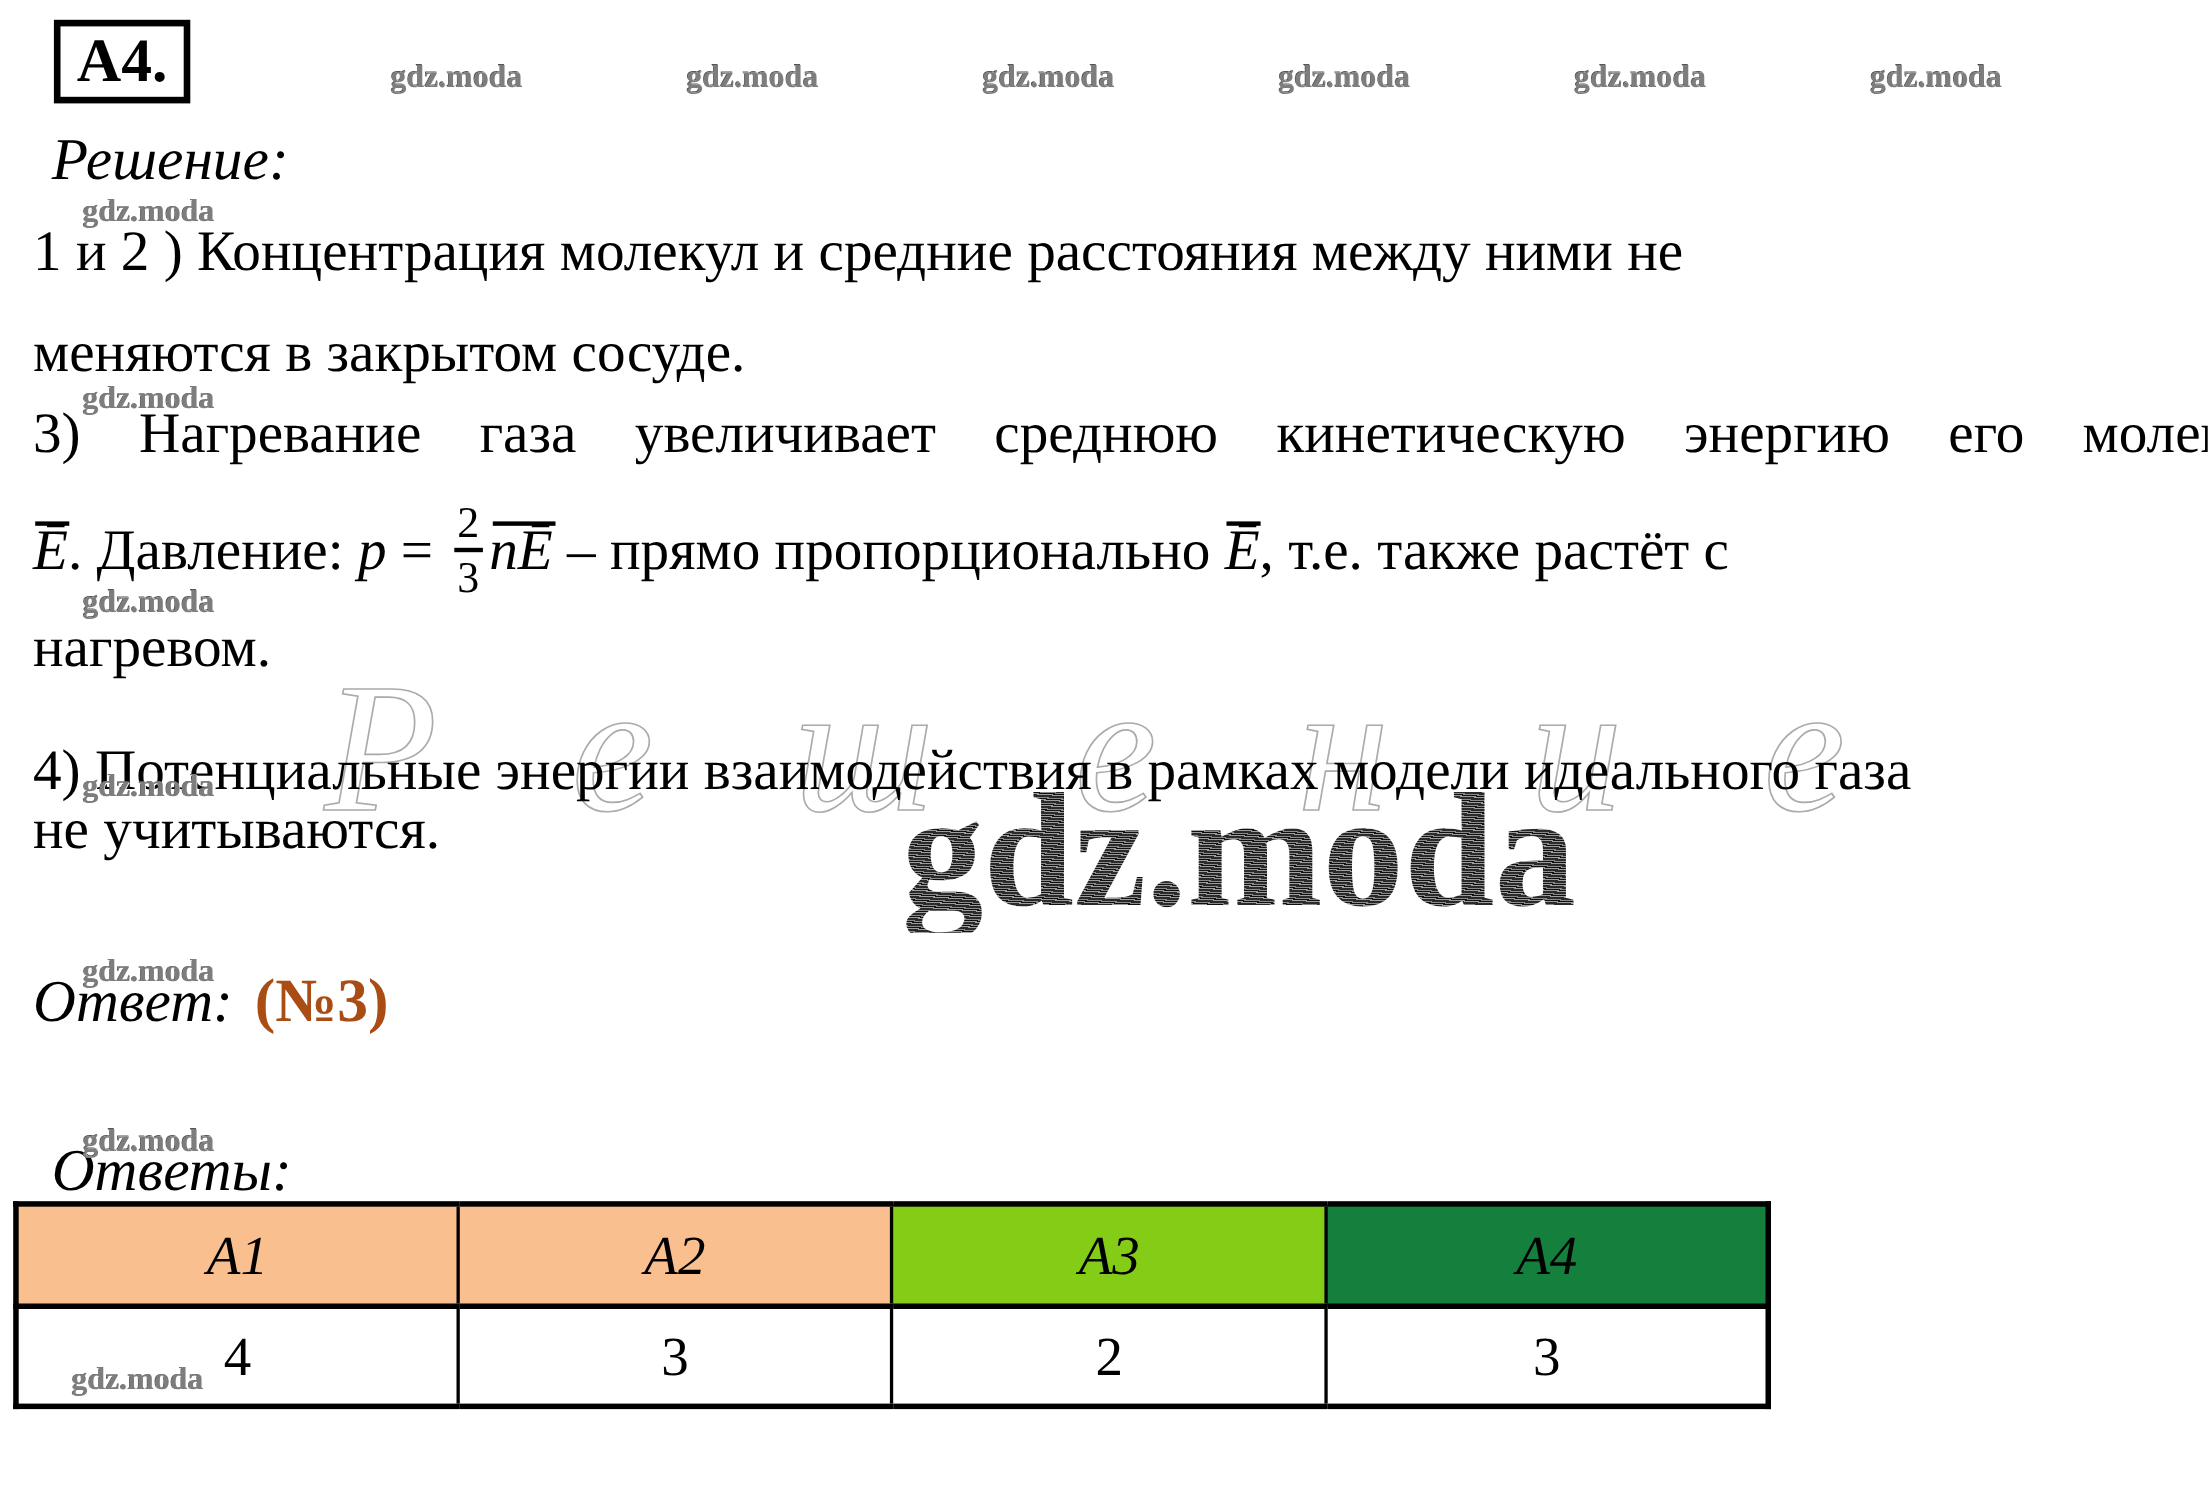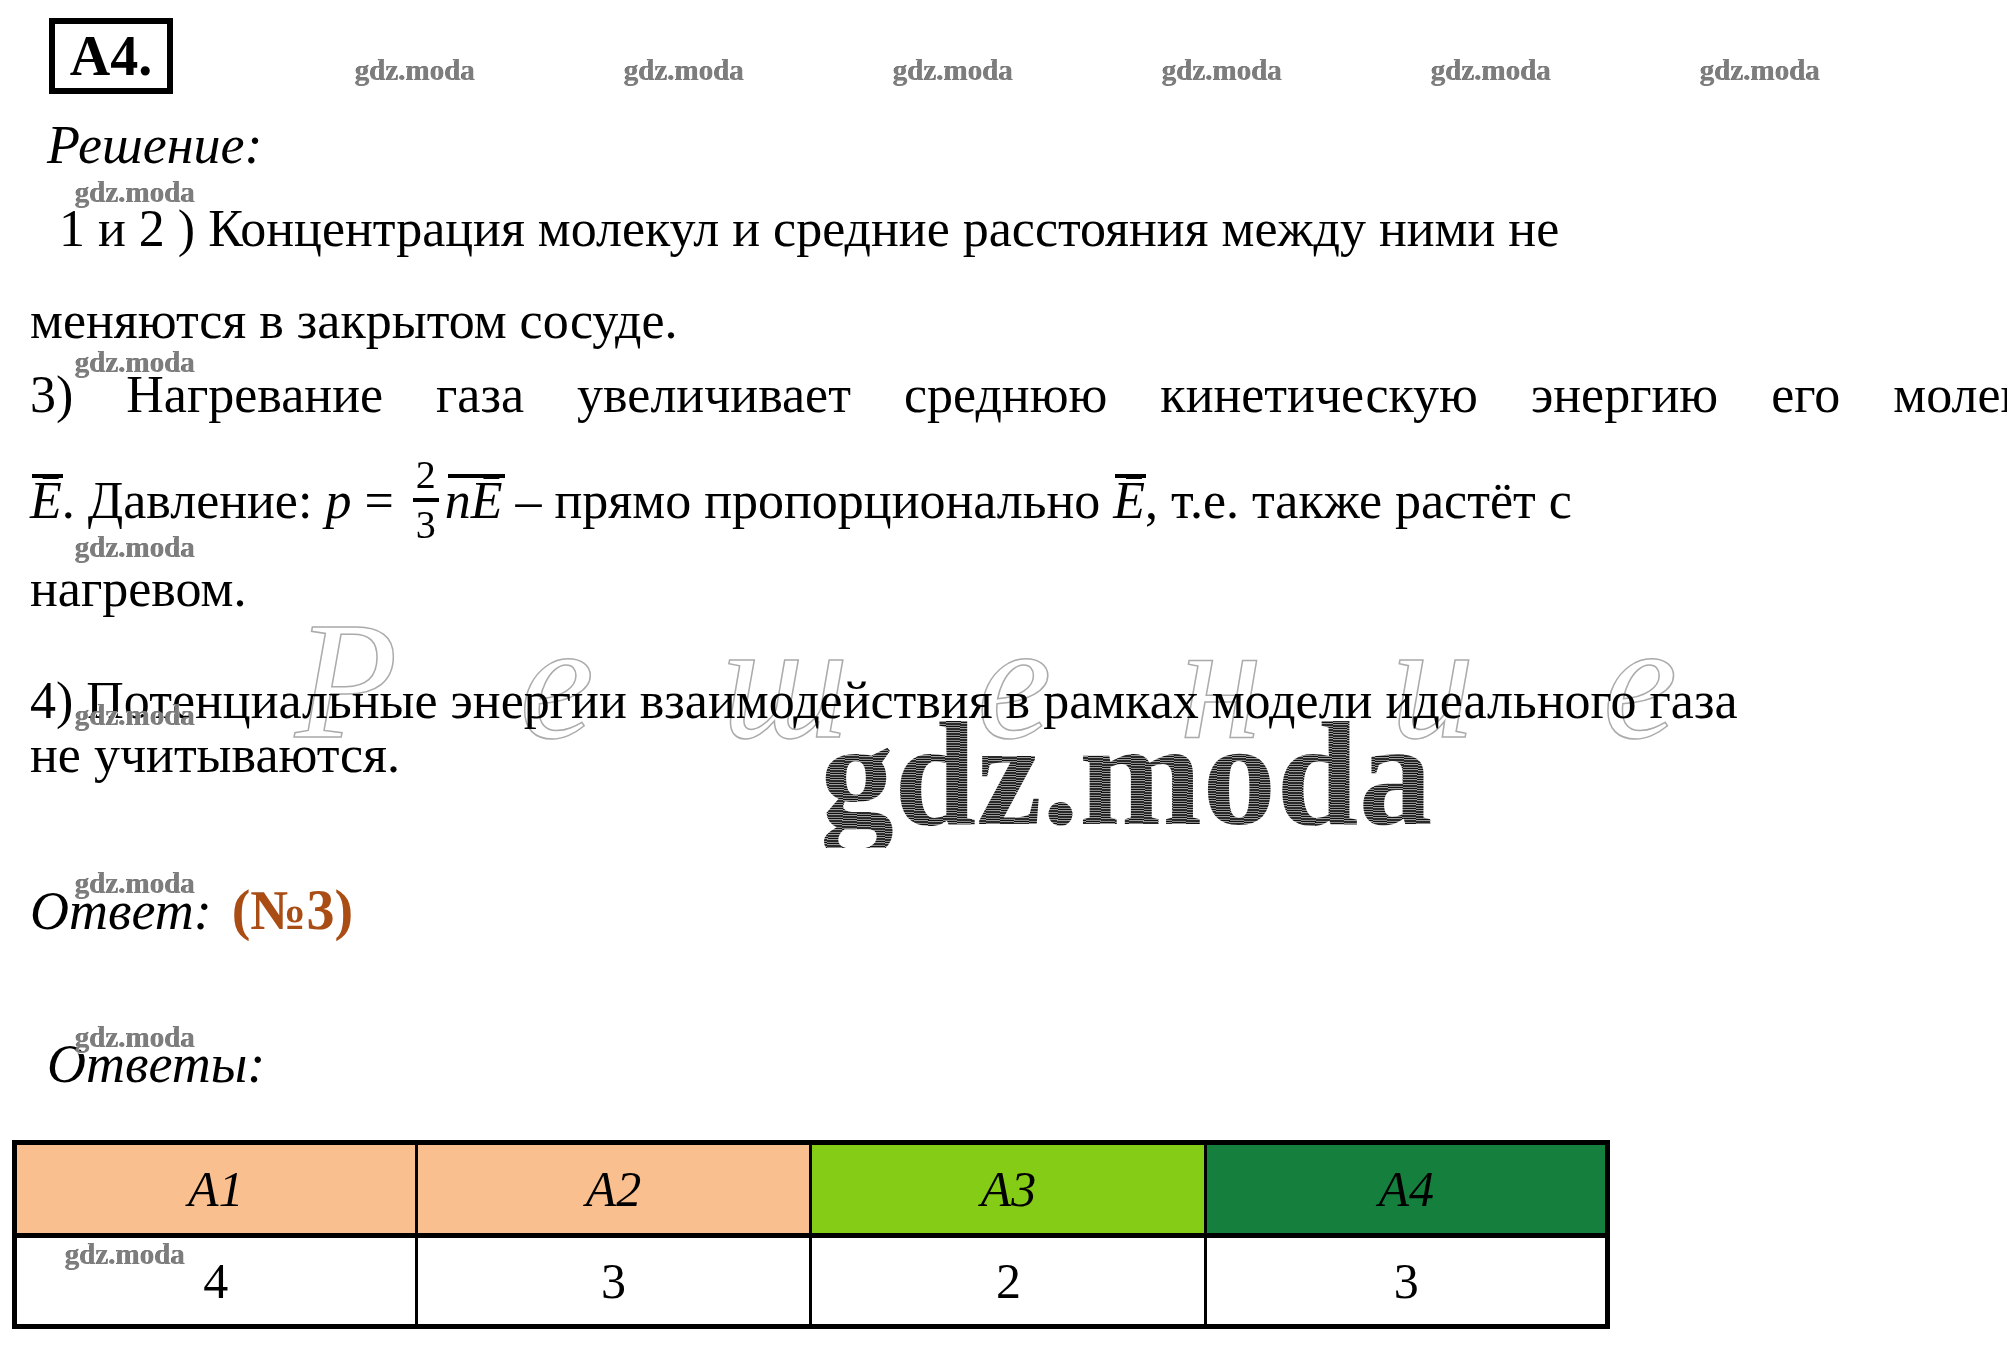--- a/index.html
+++ b/index.html
@@ -45,21 +45,21 @@
   .frac{display:inline-flex;flex-direction:column;align-items:center;
         font-size:40px;line-height:1;margin:0 6px;}
   .frac .fbar{width:26px;height:4px;background:#000;margin:3px 0;}
 
   
   .answer-line{left:30px;top:878px;display:flex;align-items:baseline;z-index:2;}
   .answer-line .lbl{font-style:italic;font-size:54px;}
   .answer-line .val{font-weight:bold;font-size:56px;margin-left:20px;}
 
   
-  .tbl{position:absolute;left:12px;top:1140px;width:1598px;border-collapse:collapse;z-index:2;}
+  .tbl{position:absolute;left:12px;top:1092px;width:1598px;border-collapse:collapse;z-index:2;}
   .tbl td,.tbl th{border:3px solid #000;text-align:center;vertical-align:middle;
                   font-size:50px;padding:0;}
   .tbl th{height:88px;font-style:italic;font-weight:normal;border-top:5px solid #000;
           border-bottom:5px solid #000;}
   .tbl th:first-child,.tbl td:first-child{border-left:5px solid #000;}
   .tbl th:last-child,.tbl td:last-child{border-right:5px solid #000;}
   .tbl td{height:86px;border-bottom:5px solid #000;}
 </style>
 </head>
 <body>
@@ -81,21 +81,21 @@
 <span class="abs wm" style="left:75px;top:178px;">gdz.moda</span>
 <span class="abs wm" style="left:75px;top:348px;">gdz.moda</span>
 <span class="abs wm" style="left:75px;top:533px;">gdz.moda</span>
 <span class="abs wm" style="left:75px;top:701px;">gdz.moda</span>
 <span class="abs wm" style="left:75px;top:869px;">gdz.moda</span>
 <span class="abs wm" style="left:75px;top:1023px;">gdz.moda</span>
 <span class="abs wm" style="left:65px;top:1240px;z-index:4;">gdz.moda</span>
 
 <div class="abs heading" style="left:32px;top:116px;">Решение:</div>
 
-<div class="abs line" style="left:30px;top:200px;margin-left:29px;">1 и 2 ) Концентрация молекул и средние расстояния между ними не</div>
+<div class="abs line" style="left:30px;top:200px;">1 и 2 ) Концентрация молекул и средние расстояния между ними не</div>
 <div class="abs line" style="left:30px;top:292px;">меняются в закрытом сосуде.</div>
 <div class="abs line stretch" style="left:30px;top:366px;">3) Нагревание газа увеличивает среднюю кинетическую энергию его молекул</div>
 
 <div class="abs formula">
   <span class="ebar">Ē</span>
   <span>. Давление: </span>
   <span class="it">p</span>
   <span> = </span>
   <span class="frac">
     <span>2</span>

